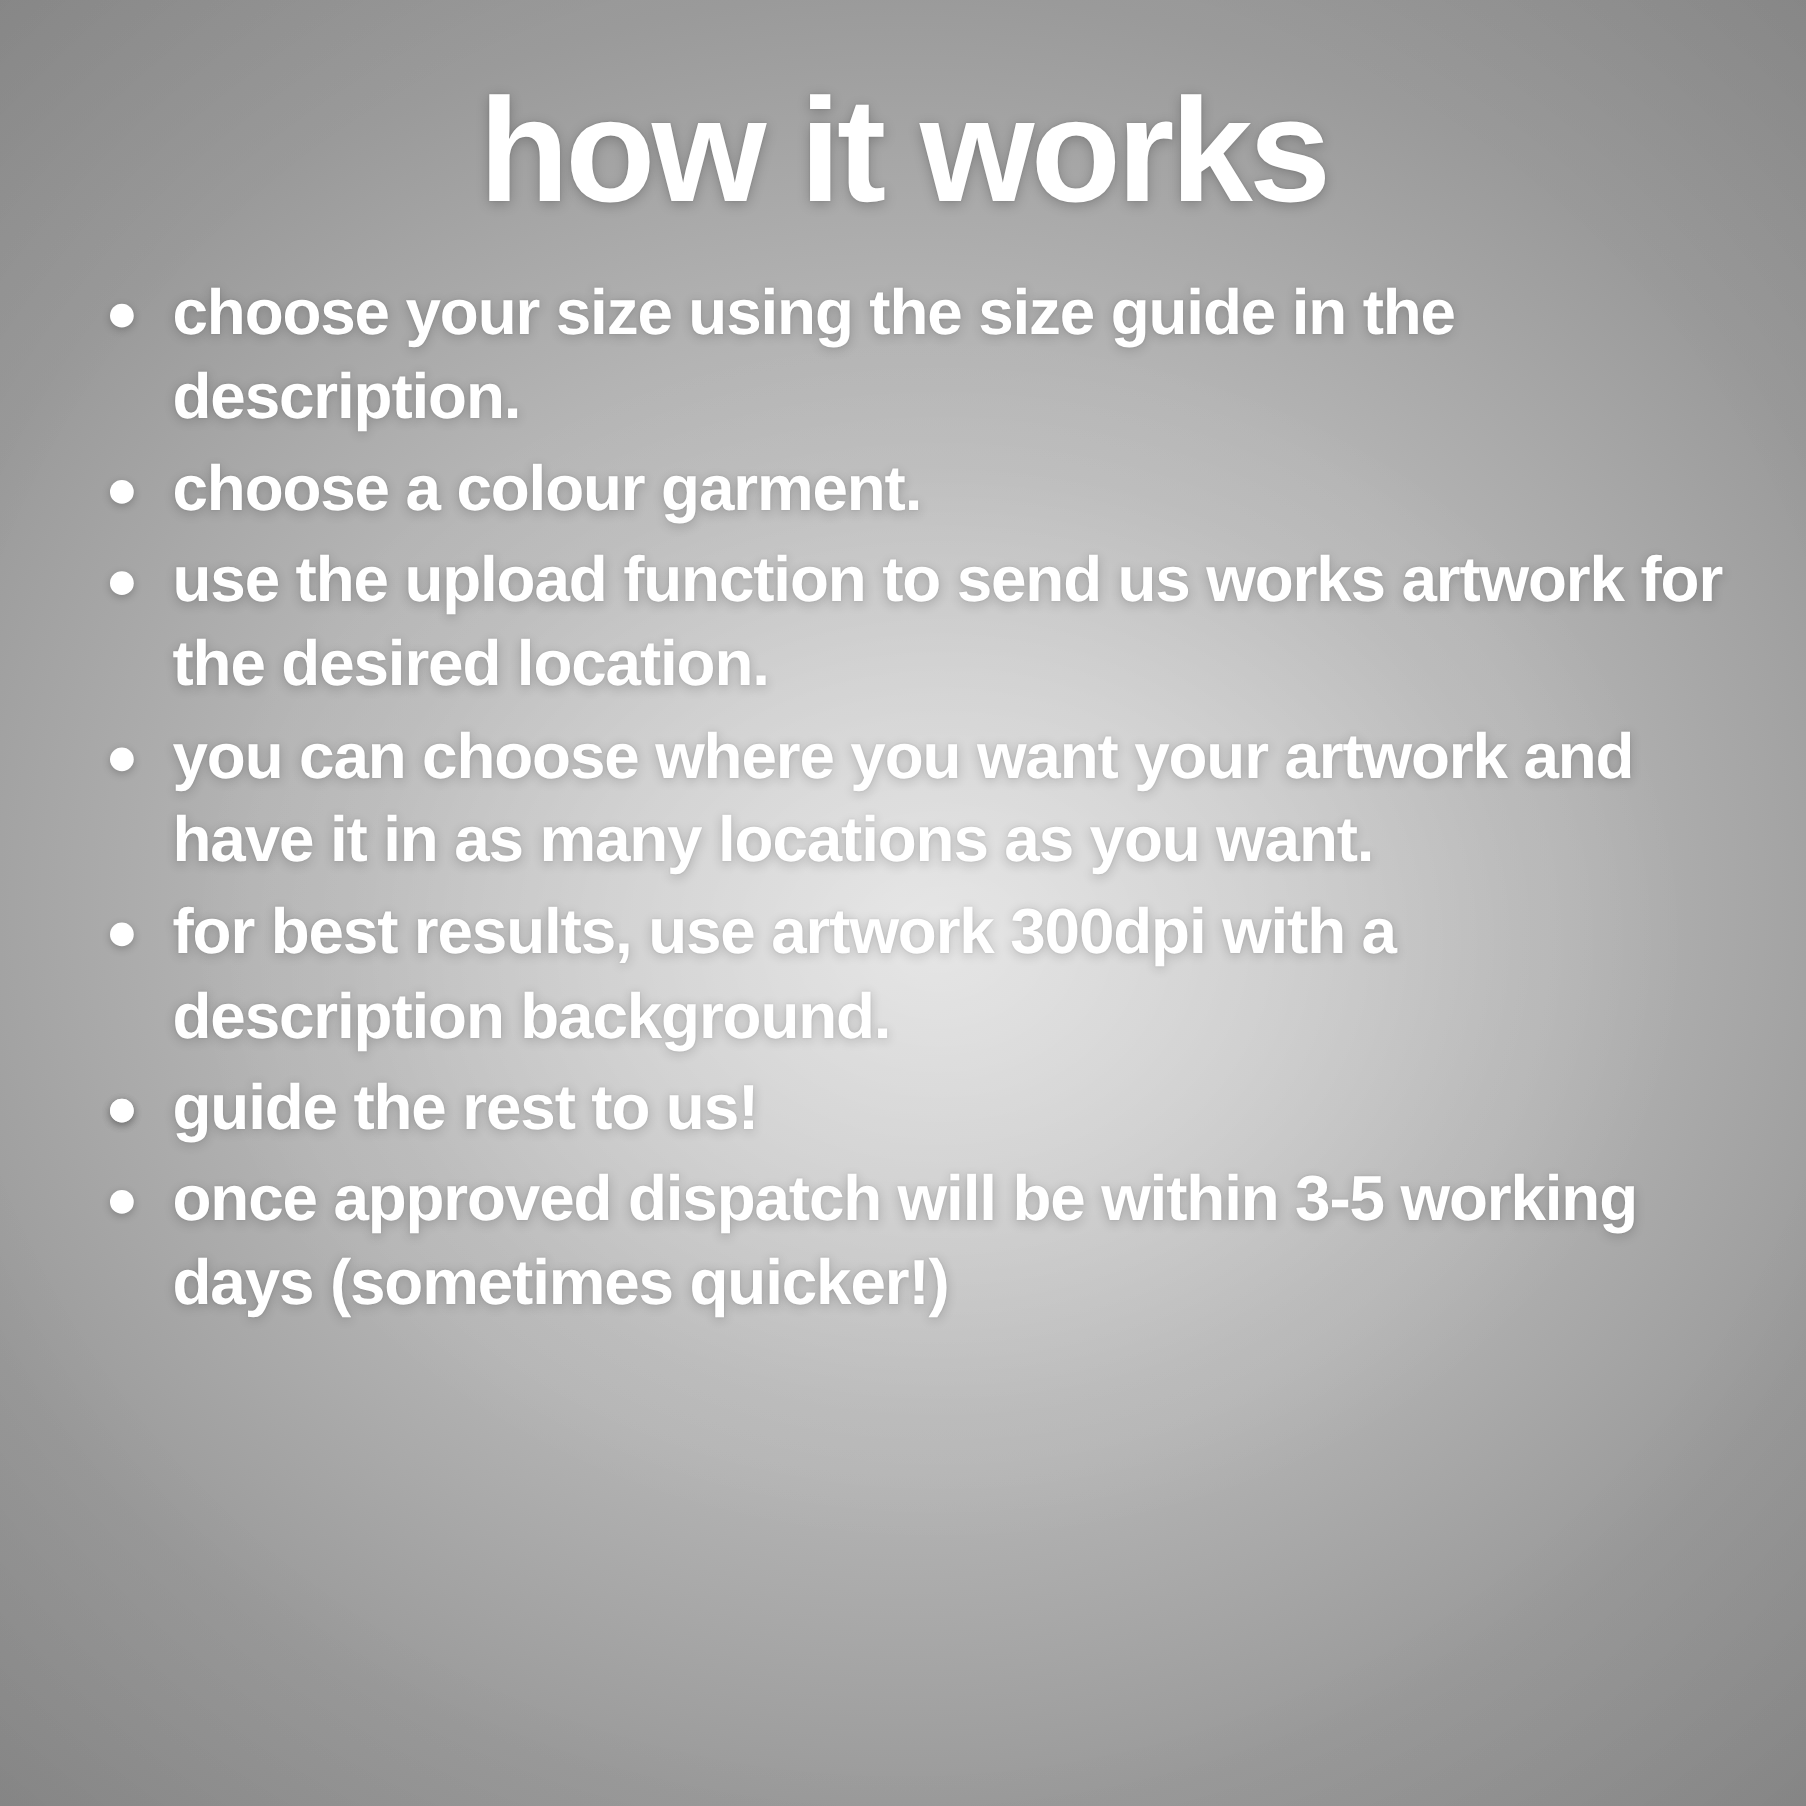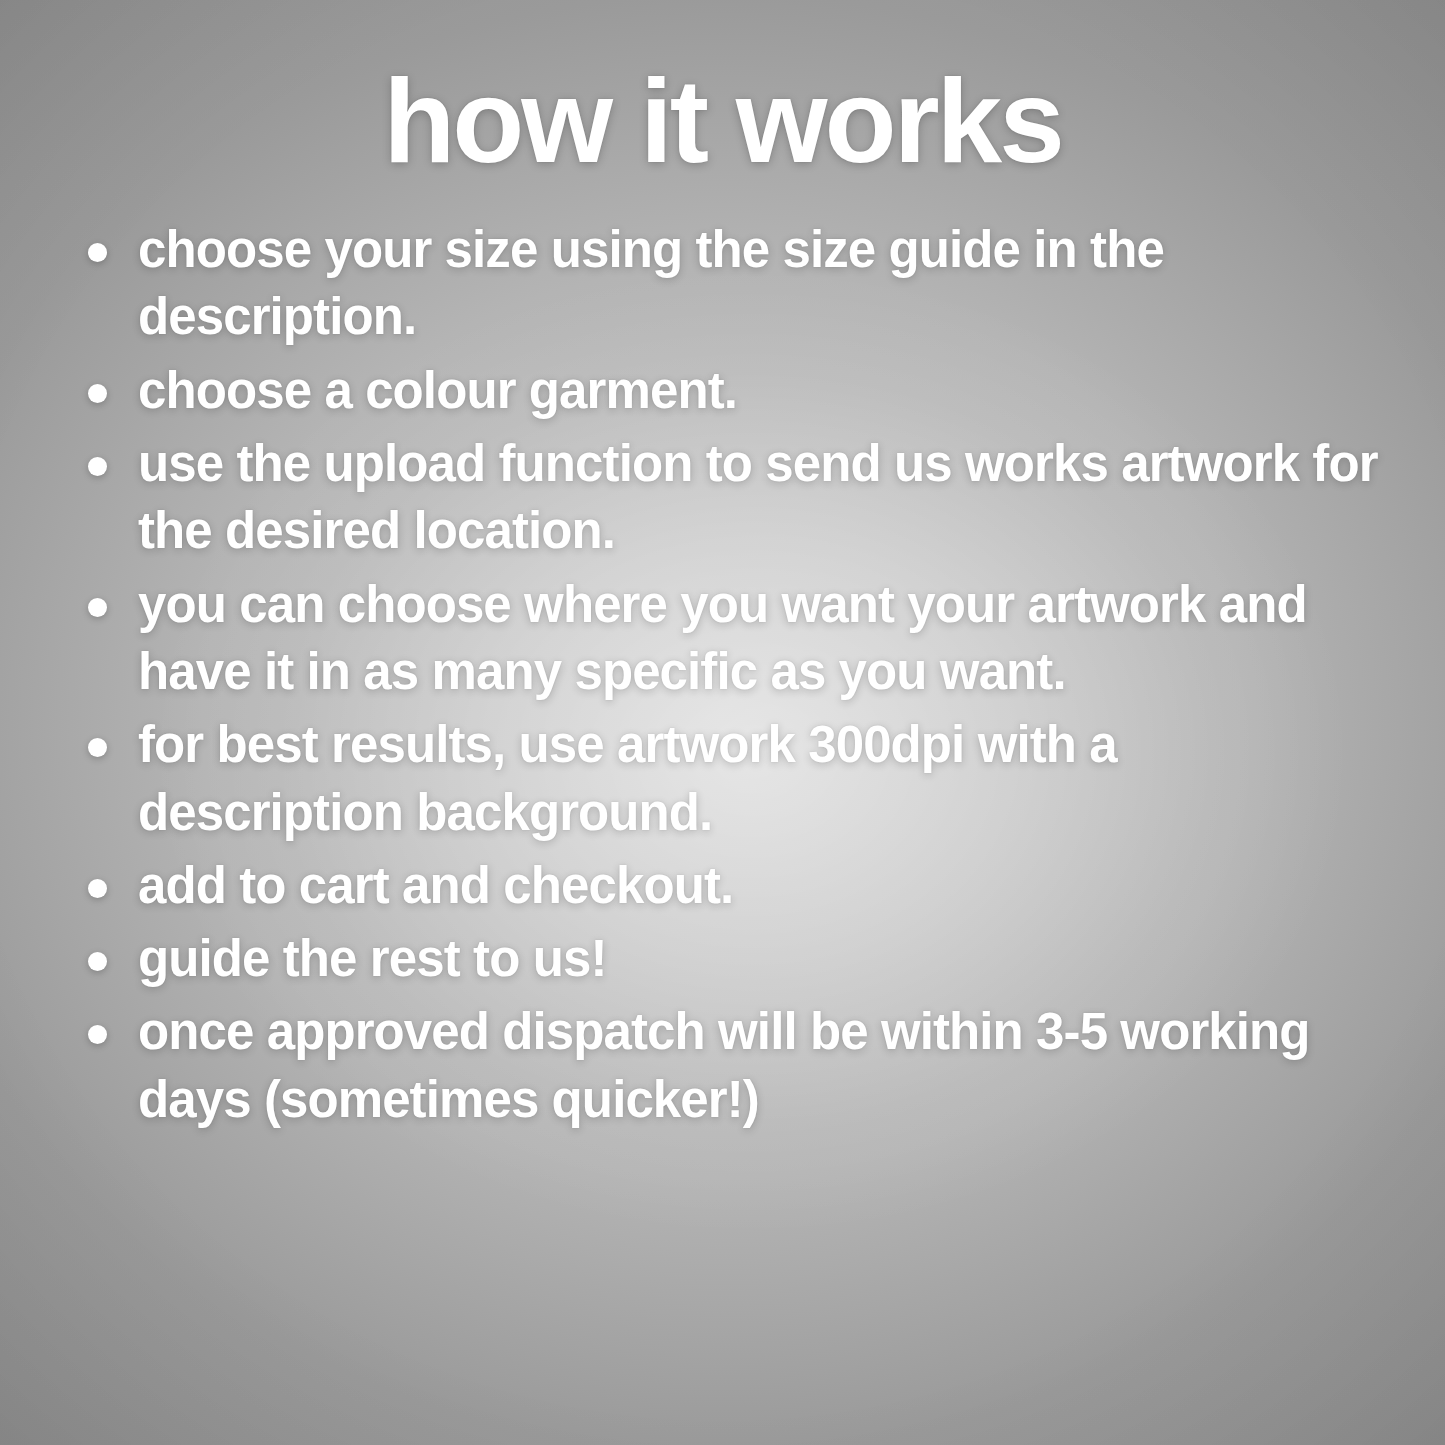--- a/index.html
+++ b/index.html
@@ -99,29 +99,28 @@
       <li>
         <span class="bullet"></span>
         <span>choose a colour garment.</span>
       </li>
       <li>
         <span class="bullet"></span>
         <span>use the upload function to send us works artwork for the desired location.</span>
       </li>
       <li>
         <span class="bullet"></span>
-        <span>you can choose where you want your artwork and have it in as many specific as you want.</span>
+        <span>you can choose where you want your artwork and have it in as many locations as you want.</span>
       </li>
       <li>
         <span class="bullet"></span>
         <span>for best results, use artwork 300dpi with a description background.</span>
       </li>
       <li>
         <span class="bullet"></span>
-        <span>add to cart and checkout.</span>
       </li>
       <li>
         <span class="bullet"></span>
         <span>guide the rest to us!</span>
       </li>
       <li>
         <span class="bullet"></span>
         <span>once approved dispatch will be within 3-5 working days (sometimes quicker!)</span>
       </li>
     </ul>

